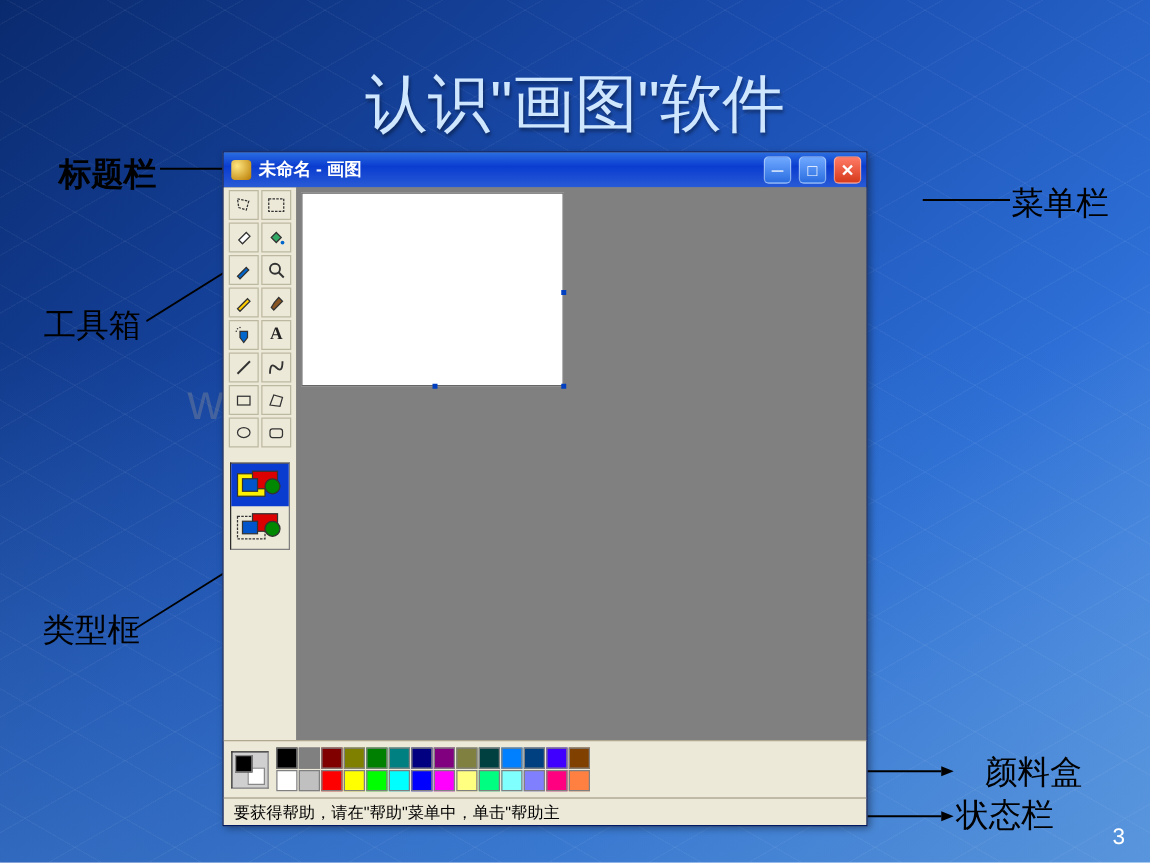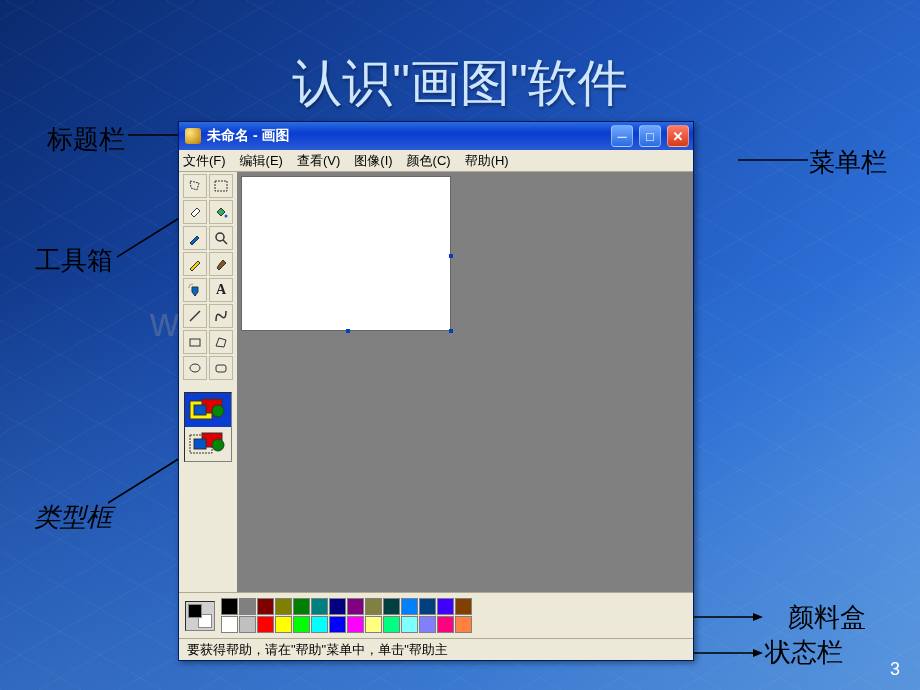--- a/index.html
+++ b/index.html
@@ -204,26 +204,26 @@
   padding: 0 8px;
   overflow: hidden;
   white-space: nowrap;
 }
 </style>
 </head>
 <body>
 
 <div class="slide-title">认识"画图"软件</div>
 
-<div class="label-text" style="left:47px; top:122px;">标题栏</div>
+<div class="label-text" style="left:47px; top:122px;font-weight:bold;">标题栏</div>
 <div class="label-text" style="left:809px; top:145px;">菜单栏</div>
 <div class="label-text" style="left:35px; top:243px;">工具箱</div>
 <div class="label-text" style="left:540px; top:214px;">画布</div>
 <div class="label-text" style="left:550px; top:406px;">工作区</div>
-<div class="label-text" style="left:34px; top:500px;font-style:italic;">类型框</div>
+<div class="label-text" style="left:34px; top:487px;">类型框</div>
 <div class="label-text" style="left:788px; top:600px;">颜料盒</div>
 <div class="label-text" style="left:765px; top:635px;">状态栏</div>
 
 <svg class="arrow" style="left:128px; top:130px;" width="60" height="10">
     <line x1="0" y1="5" x2="50" y2="5" stroke="#000" stroke-width="1.5"></line>
     <polygon points="50,1 60,5 50,9" fill="#000"></polygon>
   </svg>
 <svg class="arrow" style="left:738px; top:157px;" width="70" height="6">
     <line x1="0" y1="3" x2="70" y2="3" stroke="#000" stroke-width="1.5"></line>
   </svg>
@@ -258,28 +258,20 @@
 <div class="paint-window">
 
   <div class="title-bar">
     <div class="title-icon"></div>
     <div class="title-flex">未命名 - 画图</div>
     <div class="win-btn win-min">─</div>
     <div class="win-btn win-max">□</div>
     <div class="win-btn win-close">✕</div>
   </div>
 
-  <div class="menu-bar">
-    <span class="menu-item">文件(F)</span>
-    <span class="menu-item">编辑(E)</span>
-    <span class="menu-item">查看(V)</span>
-    <span class="menu-item">图像(I)</span>
-    <span class="menu-item">颜色(C)</span>
-    <span class="menu-item">帮助(H)</span>
-  </div>
 
   <div class="workspace">
     <div class="toolbox">
       <div class="tool-grid">
         <div class="tool-btn">
             <svg viewBox="0 0 16 16">
               <path d="M3 3 L12 5 L10 12 L4 10 Z" fill="none" stroke="#333" stroke-dasharray="2,1"></path>
             </svg>
           </div>
         <div class="tool-btn">

